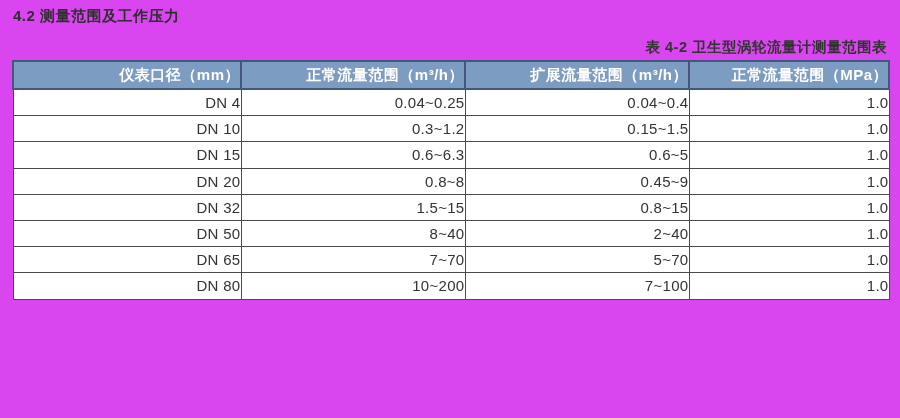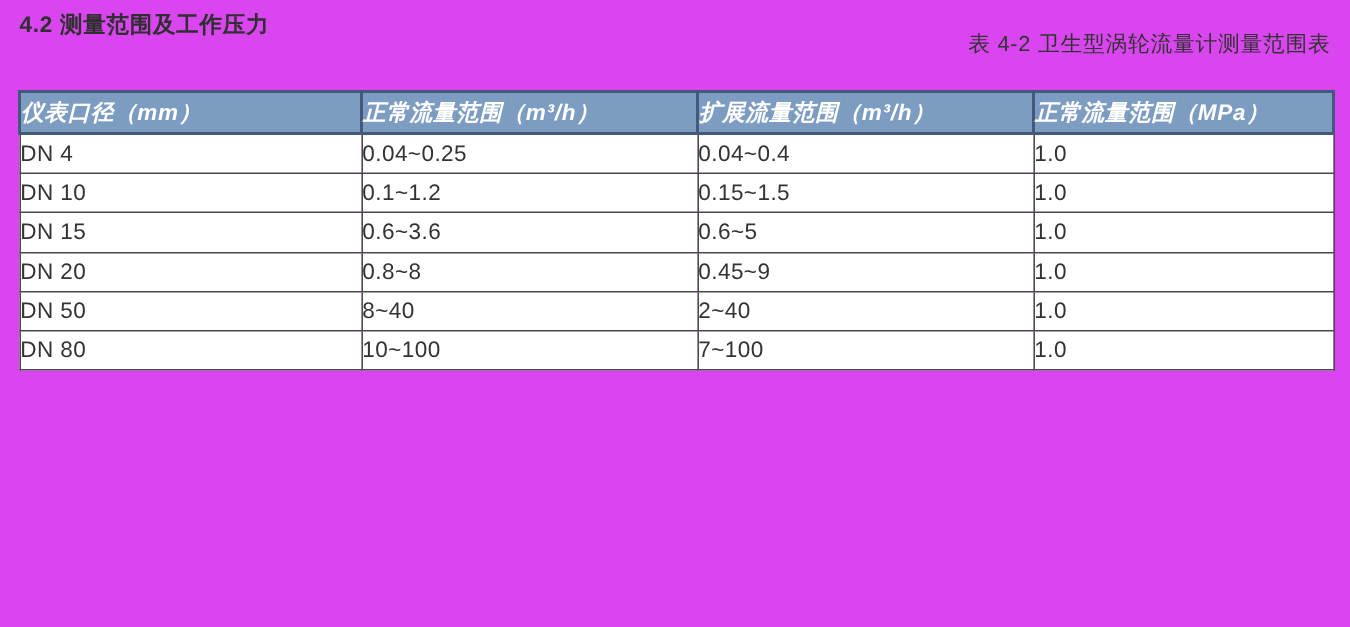--- a/index.html
+++ b/index.html
@@ -20,23 +20,23 @@
     left: 13px;
     top: 7px;
     font-size: 15px;
     font-weight: 600;
     color: #2f2f2f;
     letter-spacing: 0.5px;
   }
   .table-caption {
     position: absolute;
     right: 13px;
-    top: 20px;
+    top: 38px;
     font-size: 14.5px;
-    font-weight: 400;
+    font-weight: 700;
     color: #333333;
     letter-spacing: 0.5px;
   }
   table.range-table {
     position: absolute;
     left: 12px;
     top: 60px;
     width: 876px;
     border-collapse: collapse;
     table-layout: fixed;
@@ -44,34 +44,33 @@
   table.range-table col.c1 { width: 228px; }
   table.range-table col.c2 { width: 224px; }
   table.range-table col.c3 { width: 224px; }
   table.range-table col.c4 { width: 200px; }
   table.range-table thead th {
     height: 26px;
     background: var(--header-bg, #7d9cc2);
     color: var(--header-text, #ffffff);
     font-size: 15px;
     font-weight: 600;
-    text-align: left;
+    text-align: right;
     vertical-align: middle;
     border: 2px solid var(--header-border, #42597c);
     padding: 0;
     letter-spacing: 0.5px;
-    font-style: italic;
   }
   table.range-table tbody td {
     height: 25.2px;
     background: #ffffff;
     color: var(--body-text, #333333);
     font-size: 15px;
     font-weight: 400;
-    text-align: left;
+    text-align: right;
     vertical-align: middle;
     border: 1.5px solid var(--body-border, #4a4a4a);
     padding: 0;
     letter-spacing: 0.3px;
   }
 </style>
 </head>
 <body>
 
 <div class="page">
@@ -97,44 +96,56 @@
     </thead>
     <tbody id="table-body">
         <tr>
           <td>DN 4</td>
           <td>0.04~0.25</td>
           <td>0.04~0.4</td>
           <td>1.0</td>
         </tr>
         <tr>
           <td>DN 10</td>
-          <td>0.1~1.2</td>
+          <td>0.3~1.2</td>
           <td>0.15~1.5</td>
           <td>1.0</td>
         </tr>
         <tr>
           <td>DN 15</td>
-          <td>0.6~3.6</td>
+          <td>0.6~6.3</td>
           <td>0.6~5</td>
           <td>1.0</td>
         </tr>
         <tr>
           <td>DN 20</td>
           <td>0.8~8</td>
           <td>0.45~9</td>
           <td>1.0</td>
         </tr>
         <tr>
+          <td>DN 32</td>
+          <td>1.5~15</td>
+          <td>0.8~15</td>
+          <td>1.0</td>
+        </tr>
+        <tr>
           <td>DN 50</td>
           <td>8~40</td>
           <td>2~40</td>
           <td>1.0</td>
         </tr>
         <tr>
+          <td>DN 65</td>
+          <td>7~70</td>
+          <td>5~70</td>
+          <td>1.0</td>
+        </tr>
+        <tr>
           <td>DN 80</td>
-          <td>10~100</td>
+          <td>10~200</td>
           <td>7~100</td>
           <td>1.0</td>
         </tr>
       </tbody>
   </table>
 
 </div>
 
 </body></html>

